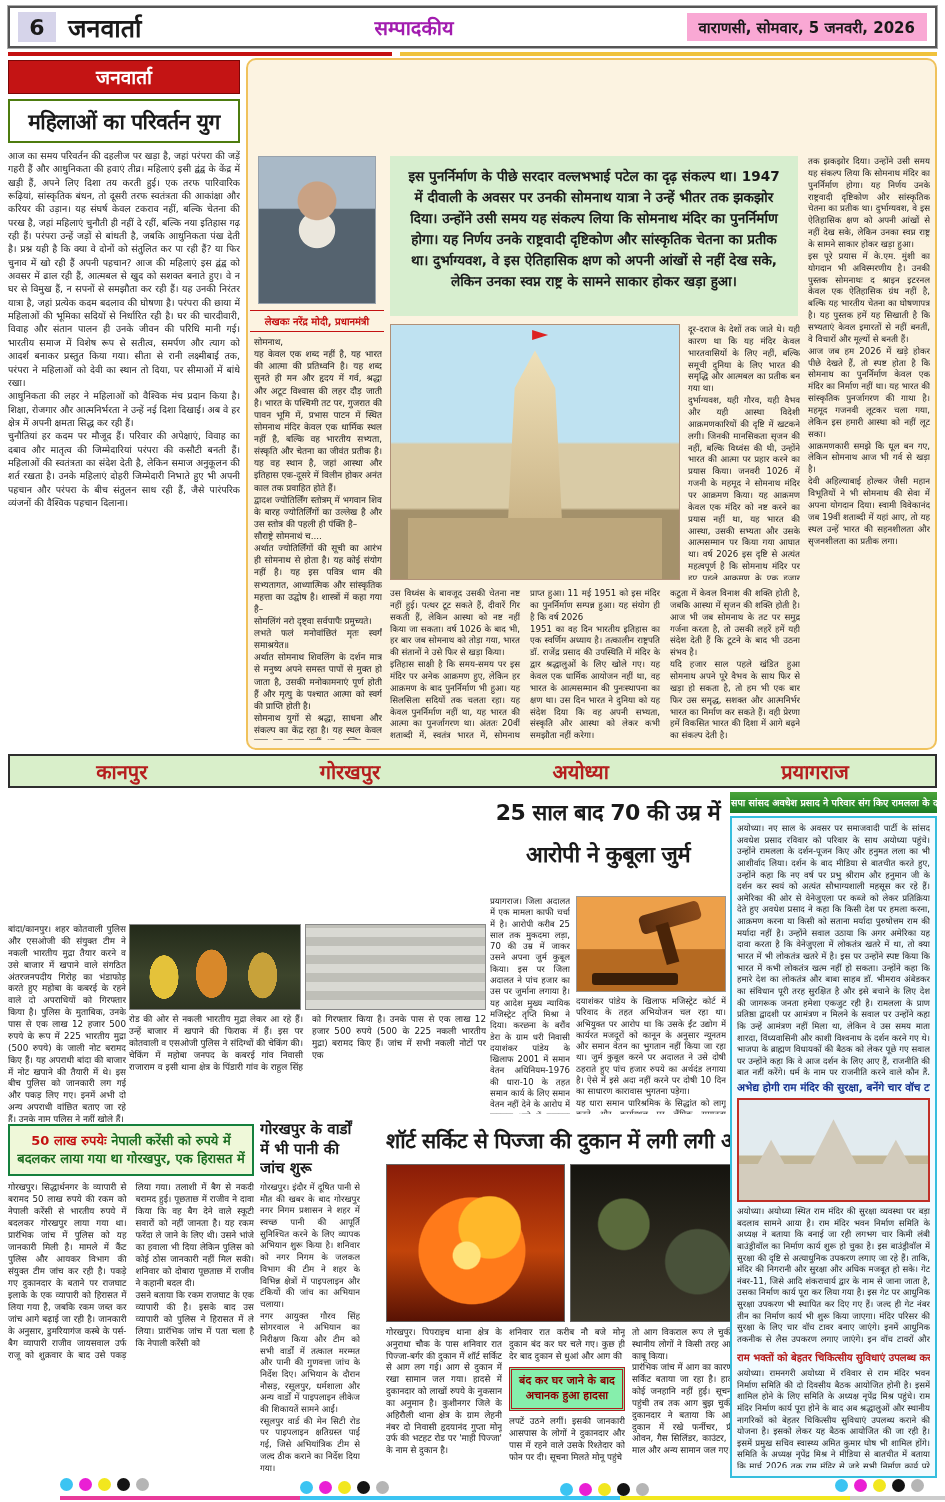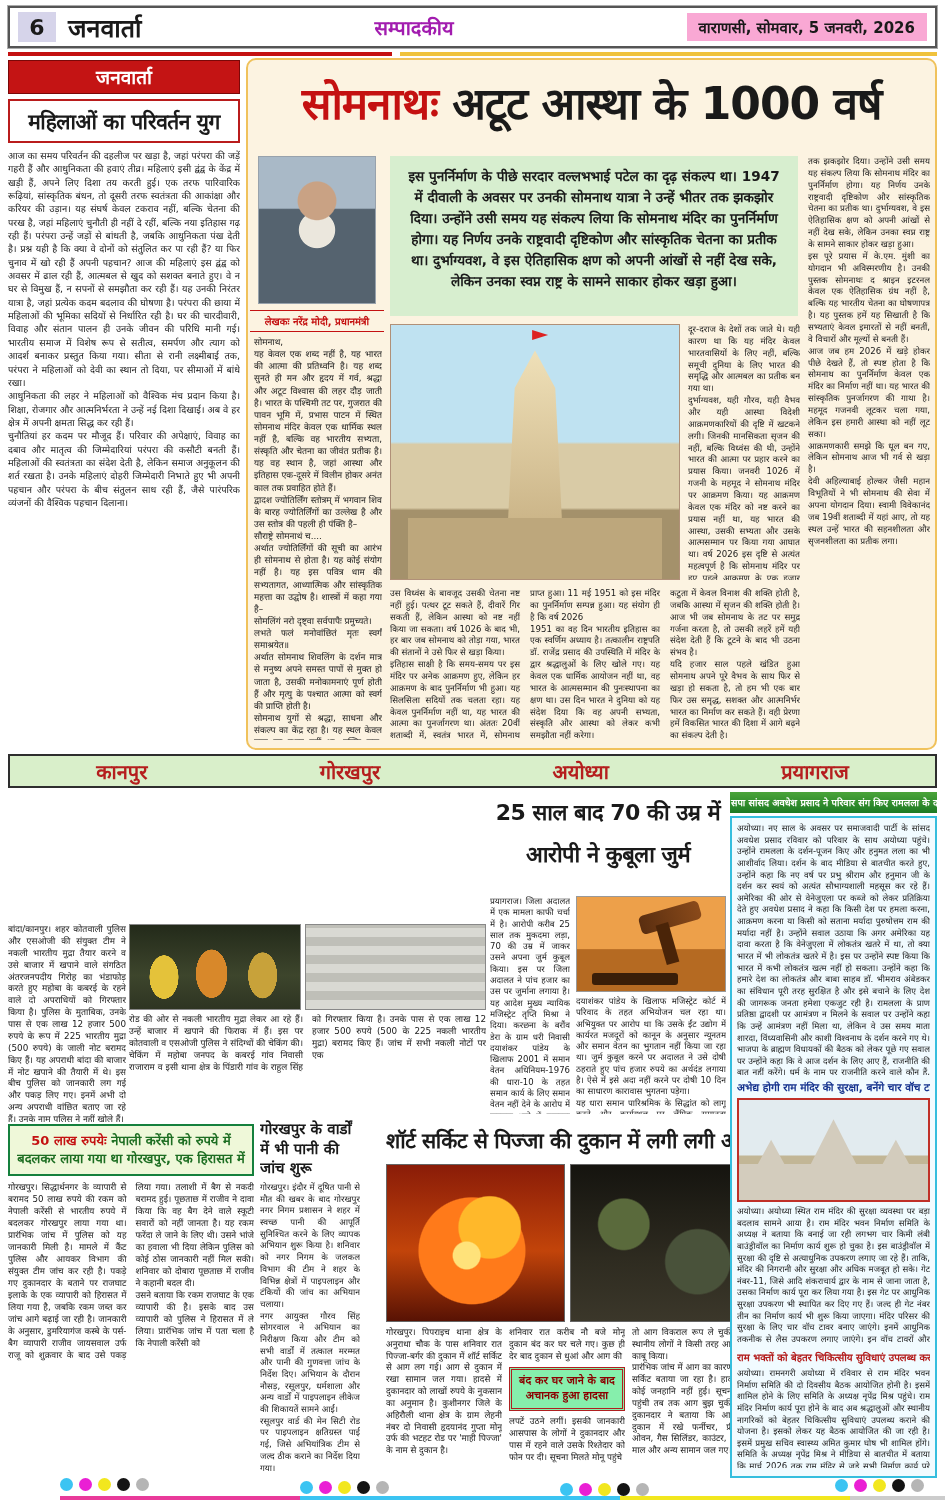--- a/index.html
+++ b/index.html
@@ -18,21 +18,21 @@
   .hleft { display:flex; align-items:center; }
   .section { color:#a21caf; font-size:20px; font-weight:bold; }
   .dateline { background:#f9a8d4; padding:4px 12px; font-size:15px; font-weight:bold; }
   .rule-red { position:absolute; left:8px; top:52px; width:384px; height:4px; background:#c41111; }
   .rule-yellow { position:absolute; left:400px; top:52px; width:537px; height:4px; background:#f0c23c; }
 
   
   .leftcol { position:absolute; left:8px; top:60px; width:232px; height:690px; overflow:hidden; }
   .banner { background:#c41414; border:1px solid #7a0808; color:#fff; text-align:center;
     font-size:19px; font-weight:bold; padding:3px 0; }
-  .lc-head { border:2px solid #b91c1c; margin-top:5px; text-align:center; font-size:21px;
+  .lc-head { border:2px solid #4d7c0f; margin-top:5px; text-align:center; font-size:21px;
     font-weight:bold; padding:6px 0; letter-spacing:-0.5px; }
   .lc-body { margin-top:6px; font-size:9.4px; line-height:1.42; height:586px; }
 
   
   .editorial { position:absolute; left:246px; top:58px; width:691px; height:692px;
     background:#fcf3e1; border:2px solid #f0c25c; border-radius:10px; overflow:hidden; }
   .ed-head { position:absolute; left:0; right:0; top:2px; height:84px; text-align:center;
     font-size:44px; font-weight:bold; line-height:84px; letter-spacing:-1px; overflow:hidden; }
   .red { color:#c41111; }
   .green { color:#1d6e22; }
@@ -166,21 +166,20 @@
 
   <aside class="leftcol">
     <div class="banner">जनवार्ता</div>
     <div class="lc-head">महिलाओं का परिवर्तन युग</div>
     <div class="lc-body prose">आज का समय परिवर्तन की दहलीज पर खड़ा है, जहां परंपरा की जड़ें गहरी हैं और आधुनिकता की हवाएं तीव्र। महिलाएं इसी द्वंद्व के केंद्र में खड़ी हैं, अपने लिए दिशा तय करती हुई। एक तरफ पारिवारिक रूढ़ियां, सांस्कृतिक बंधन, तो दूसरी तरफ स्वतंत्रता की आकांक्षा और करियर की उड़ान। यह संघर्ष केवल टकराव नहीं, बल्कि चेतना की परख है, जहां महिलाएं चुनौती ही नहीं दे रहीं, बल्कि नया इतिहास गढ़ रही हैं। परंपरा उन्हें जड़ों से बांधती है, जबकि आधुनिकता पंख देती है। प्रश्न यही है कि क्या वे दोनों को संतुलित कर पा रही हैं? या फिर चुनाव में खो रही हैं अपनी पहचान? आज की महिलाएं इस द्वंद्व को अवसर में ढाल रही हैं, आत्मबल से खुद को सशक्त बनाते हुए। वे न घर से विमुख हैं, न सपनों से समझौता कर रही हैं। यह उनकी निरंतर यात्रा है, जहां प्रत्येक कदम बदलाव की घोषणा है। परंपरा की छाया में महिलाओं की भूमिका सदियों से निर्धारित रही है। घर की चारदीवारी, विवाह और संतान पालन ही उनके जीवन की परिधि मानी गई। भारतीय समाज में विशेष रूप से सतीत्व, समर्पण और त्याग को आदर्श बनाकर प्रस्तुत किया गया। सीता से रानी लक्ष्मीबाई तक, परंपरा ने महिलाओं को देवी का स्थान तो दिया, पर सीमाओं में बांधे रखा।
 आधुनिकता की लहर ने महिलाओं को वैश्विक मंच प्रदान किया है। शिक्षा, रोजगार और आत्मनिर्भरता ने उन्हें नई दिशा दिखाई। अब वे हर क्षेत्र में अपनी क्षमता सिद्ध कर रही हैं।
 चुनौतियां हर कदम पर मौजूद हैं। परिवार की अपेक्षाएं, विवाह का दबाव और मातृत्व की जिम्मेदारियां परंपरा की कसौटी बनती हैं। महिलाओं की स्वतंत्रता का संदेश देती है, लेकिन समाज अनुकूलन की शर्त रखता है। उनके महिलाएं दोहरी जिम्मेदारी निभाते हुए भी अपनी पहचान और परंपरा के बीच संतुलन साध रही हैं, जैसे पारंपरिक व्यंजनों की वैश्विक पहचान दिलाना।</div>
   </aside>
 
   <section class="editorial">
-    <div class="ed-head"><span class="red">सोमनाथः</span> <span>अटूट आस्था के 1000 वर्ष</span></div>
     <div class="modi"></div>
     <div class="byline">लेखकः नरेंद्र मोदी, प्रधानमंत्री</div>
     <div class="edleft prose">सोमनाथ,
 यह केवल एक शब्द नहीं है, यह भारत की आत्मा की प्रतिध्वनि है। यह शब्द सुनते ही मन और हृदय में गर्व, श्रद्धा और अटूट विश्वास की लहर दौड़ जाती है। भारत के पश्चिमी तट पर, गुजरात की पावन भूमि में, प्रभास पाटन में स्थित सोमनाथ मंदिर केवल एक धार्मिक स्थल नहीं है, बल्कि वह भारतीय सभ्यता, संस्कृति और चेतना का जीवंत प्रतीक है। यह वह स्थान है, जहां आस्था और इतिहास एक-दूसरे में विलीन होकर अनंत काल तक प्रवाहित होते हैं।
 द्वादश ज्योतिर्लिंग स्तोत्रम् में भगवान शिव के बारह ज्योतिर्लिंगों का उल्लेख है और उस स्तोत्र की पहली ही पंक्ति है–
 सौराष्ट्रे सोमनाथं च....
 अर्थात ज्योतिर्लिंगों की सूची का आरंभ ही सोमनाथ से होता है। यह कोई संयोग नहीं है। यह इस पवित्र धाम की सभ्यतागत, आध्यात्मिक और सांस्कृतिक महत्ता का उद्घोष है। शास्त्रों में कहा गया है–
 सोमलिंगं नरो दृष्ट्वा सर्वपापैः प्रमुच्यते।
 लभते फलं मनोवांछितं मृतः स्वर्गं समाश्रयेत॥
 अर्थात सोमनाथ शिवलिंग के दर्शन मात्र से मनुष्य अपने समस्त पापों से मुक्त हो जाता है, उसकी मनोकामनाएं पूर्ण होती हैं और मृत्यु के पश्चात आत्मा को स्वर्ग की प्राप्ति होती है।

